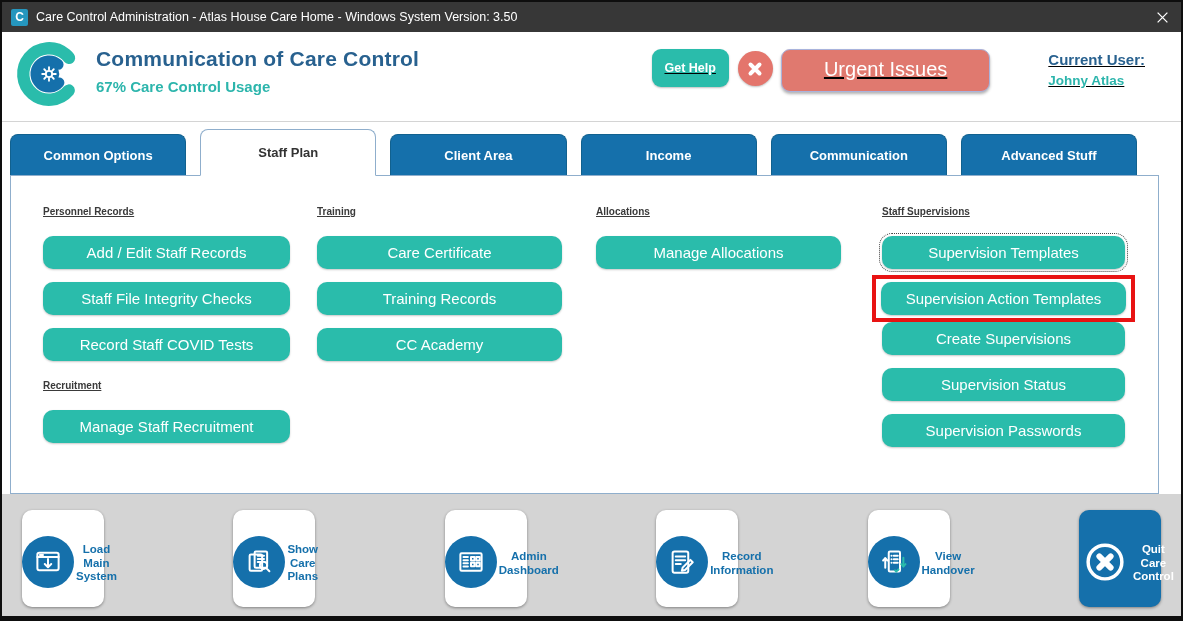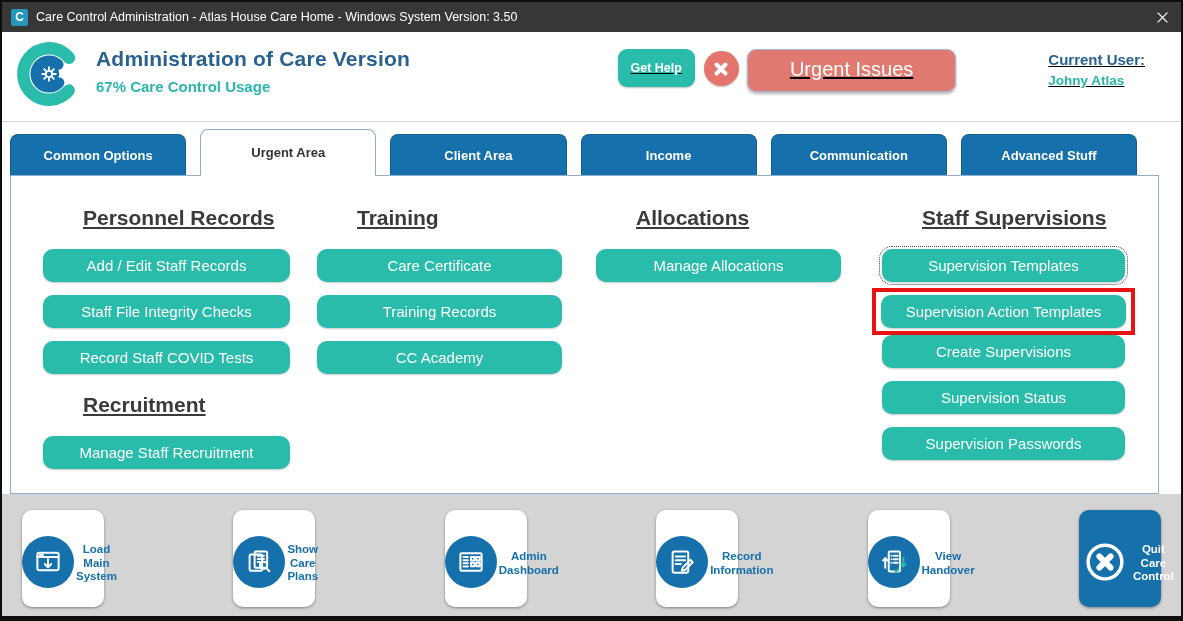--- a/index.html
+++ b/index.html
@@ -28,43 +28,43 @@
 
   .header-actions{ display:flex; align-items:flex-start; margin-left:auto; padding-top:10px;text-decoration:underline; }
   .get-help-btn{ background:#2abcab; color:#fff; border:none; border-radius:9px;
     font-family:inherit; font-size:12.5px; font-weight:bold; padding:12px 13px; cursor:pointer;
     box-shadow:0 1px 2px rgba(0,0,0,.25); }
   .alert-circle{ width:35px; height:35px; border-radius:50%; background:#e4756c; display:flex;
     align-items:center; justify-content:center; margin:2px 8px 0 9px; box-shadow:0 1px 2px rgba(0,0,0,.25); }
   .urgent-btn{ background:#e0796f; color:#fff; border:1px solid #a9b3dc; border-radius:9px;
     font-family:inherit; font-size:20px; padding:8px 42px 10px; cursor:pointer;
     box-shadow:0 2px 3px rgba(0,0,0,.3); }
-  .current-user{ margin-left:92px; margin-right:22px; padding-top:2px; }
+  .current-user{ margin-left:58px; margin-right:22px; padding-top:2px; }
   .current-user-label{ font-size:15px; font-weight:bold; color:#28618f; }
   .current-user-name{ font-size:13.5px; font-weight:bold; color:#2cb5ac; margin-top:5px; }
 
   
   .tabs-row{ display:flex; gap:14px; padding:0 44px 0 8px; margin-top:7px; position:relative; z-index:3; flex:0 0 auto; }
   .tab{ flex:1 1 0; height:41px; margin-top:5px; background:#1570ab; border:1px solid #11618f;
     border-bottom:none; border-radius:8px 8px 0 0; color:#fff; font-size:13px; font-weight:bold;
     display:flex; align-items:center; justify-content:center; cursor:pointer; white-space:nowrap; }
   .tab.active{ background:#fff; color:#333; border:1px solid #8faecc; border-bottom:1px solid #fff;
     height:47px; margin-top:0; margin-bottom:-1px; }
 
   
   .panel{ margin:0 22px 0 8px; border:1px solid #8faecc; background:#fff; flex:1 1 auto;
     position:relative; z-index:2; }
   .content-columns{ display:flex; padding:30px 0 0 32px; }
   .col{ flex:0 0 auto; }
   .col-1{ width:247px; margin-right:27px; }
   .col-2{ width:245px; margin-right:34px; }
   .col-3{ width:245px; margin-right:41px; }
   .col-4{ width:243px; }
-  .section-title{ font-size:21px; font-weight:bold; color:#3a3a3a; text-decoration:underline;
-    margin-bottom:19px;margin-left:40px; }
+  .section-title{ font-size:10px; font-weight:bold; color:#3a3a3a; text-decoration:underline;
+    margin-bottom:19px; }
   .section + .section{ margin-top:19px; }
   .btn-wrap{ margin-bottom:13px; }
   .teal-btn{ display:block; width:100%; height:33px; background:#2abcab; color:#fff; border:none;
     border-radius:10px; font-family:inherit; font-size:15px; cursor:pointer;
     box-shadow:0 1px 2px rgba(0,0,0,.22); }
   .teal-btn.focused{ outline:1px dotted #444; outline-offset:2px; }
   .red-box{ border:4px solid #e81313; padding:3px 5px; margin:-7px -10px 0 -10px; }
   .col-2 .section-title, .col-3 .section-title{ text-align:left; }
 
   
@@ -107,41 +107,41 @@
             <circle cx="32" cy="32" r="3.1"></circle>
             <g stroke-linecap="round">
               <path d="M32 25.4v2.2M32 36.4v2.2M25.4 32h2.2M36.4 32h2.2"></path>
               <path d="M27.4 27.4l1.5 1.5M35.1 35.1l1.5 1.5M36.6 27.4l-1.5 1.5M28.9 35.1l-1.5 1.5"></path>
             </g>
           </g>
         </g>
       </svg>
     </span>
     <div class="header-titles">
-      <div class="app-title">Administration of Care Version</div>
+      <div class="app-title">Communication of Care Control</div>
       <div class="app-subtitle">67% Care Control Usage</div>
     </div>
     <div class="header-actions">
       <button class="get-help-btn">Get Help</button>
       <span class="alert-circle">
         <svg width="20" height="20" viewBox="0 0 20 20">
             <path d="M5.5 5.5l9 9M14.5 5.5l-9 9" stroke="#fff" stroke-width="4" stroke-linecap="round"></path>
           </svg>
       </span>
       <button class="urgent-btn">Urgent Issues</button>
       <div class="current-user">
         <div class="current-user-label">Current User:</div>
         <div class="current-user-name">Johny Atlas</div>
       </div>
     </div>
   </div>
 
   <div class="tabs-row">
       <div class="tab">Common Options</div>
-      <div class="tab active">Urgent Area</div>
+      <div class="tab active">Staff Plan</div>
       <div class="tab">Client Area</div>
       <div class="tab">Income</div>
       <div class="tab">Communication</div>
       <div class="tab">Advanced Stuff</div>
     </div>
 
   <div class="panel">
     <div class="content-columns">
         <div class="col col-1">
           <div class="section">

